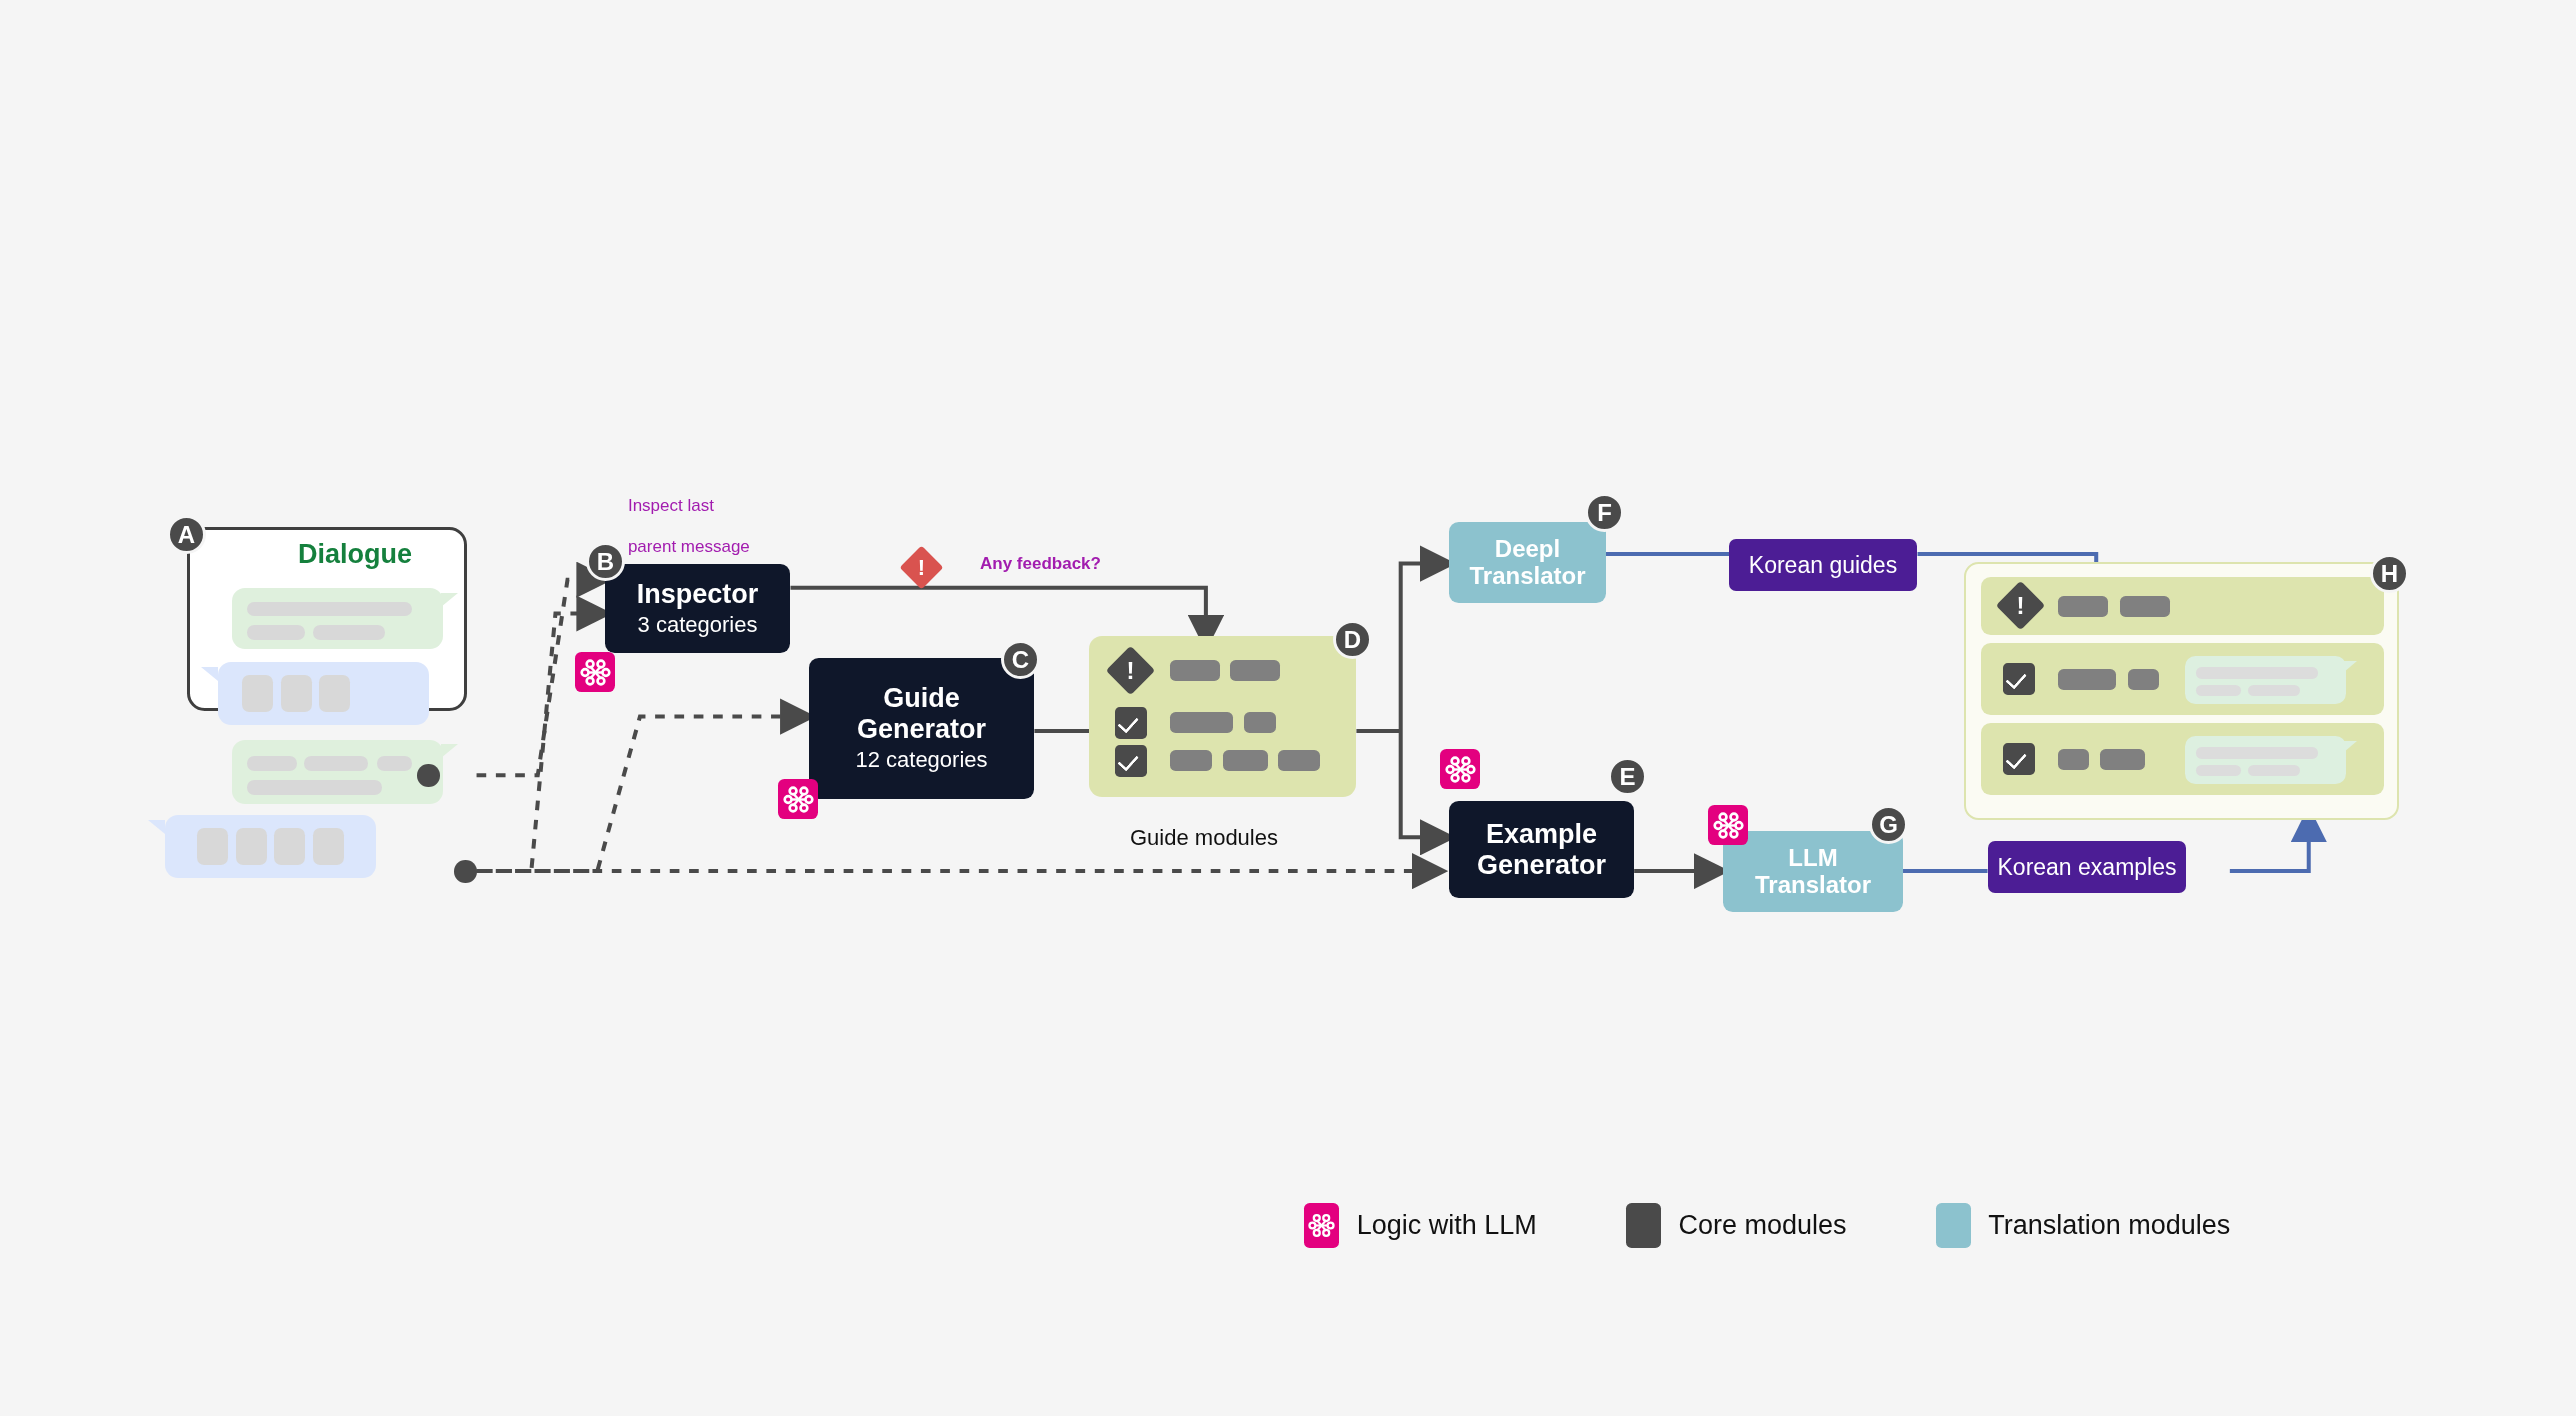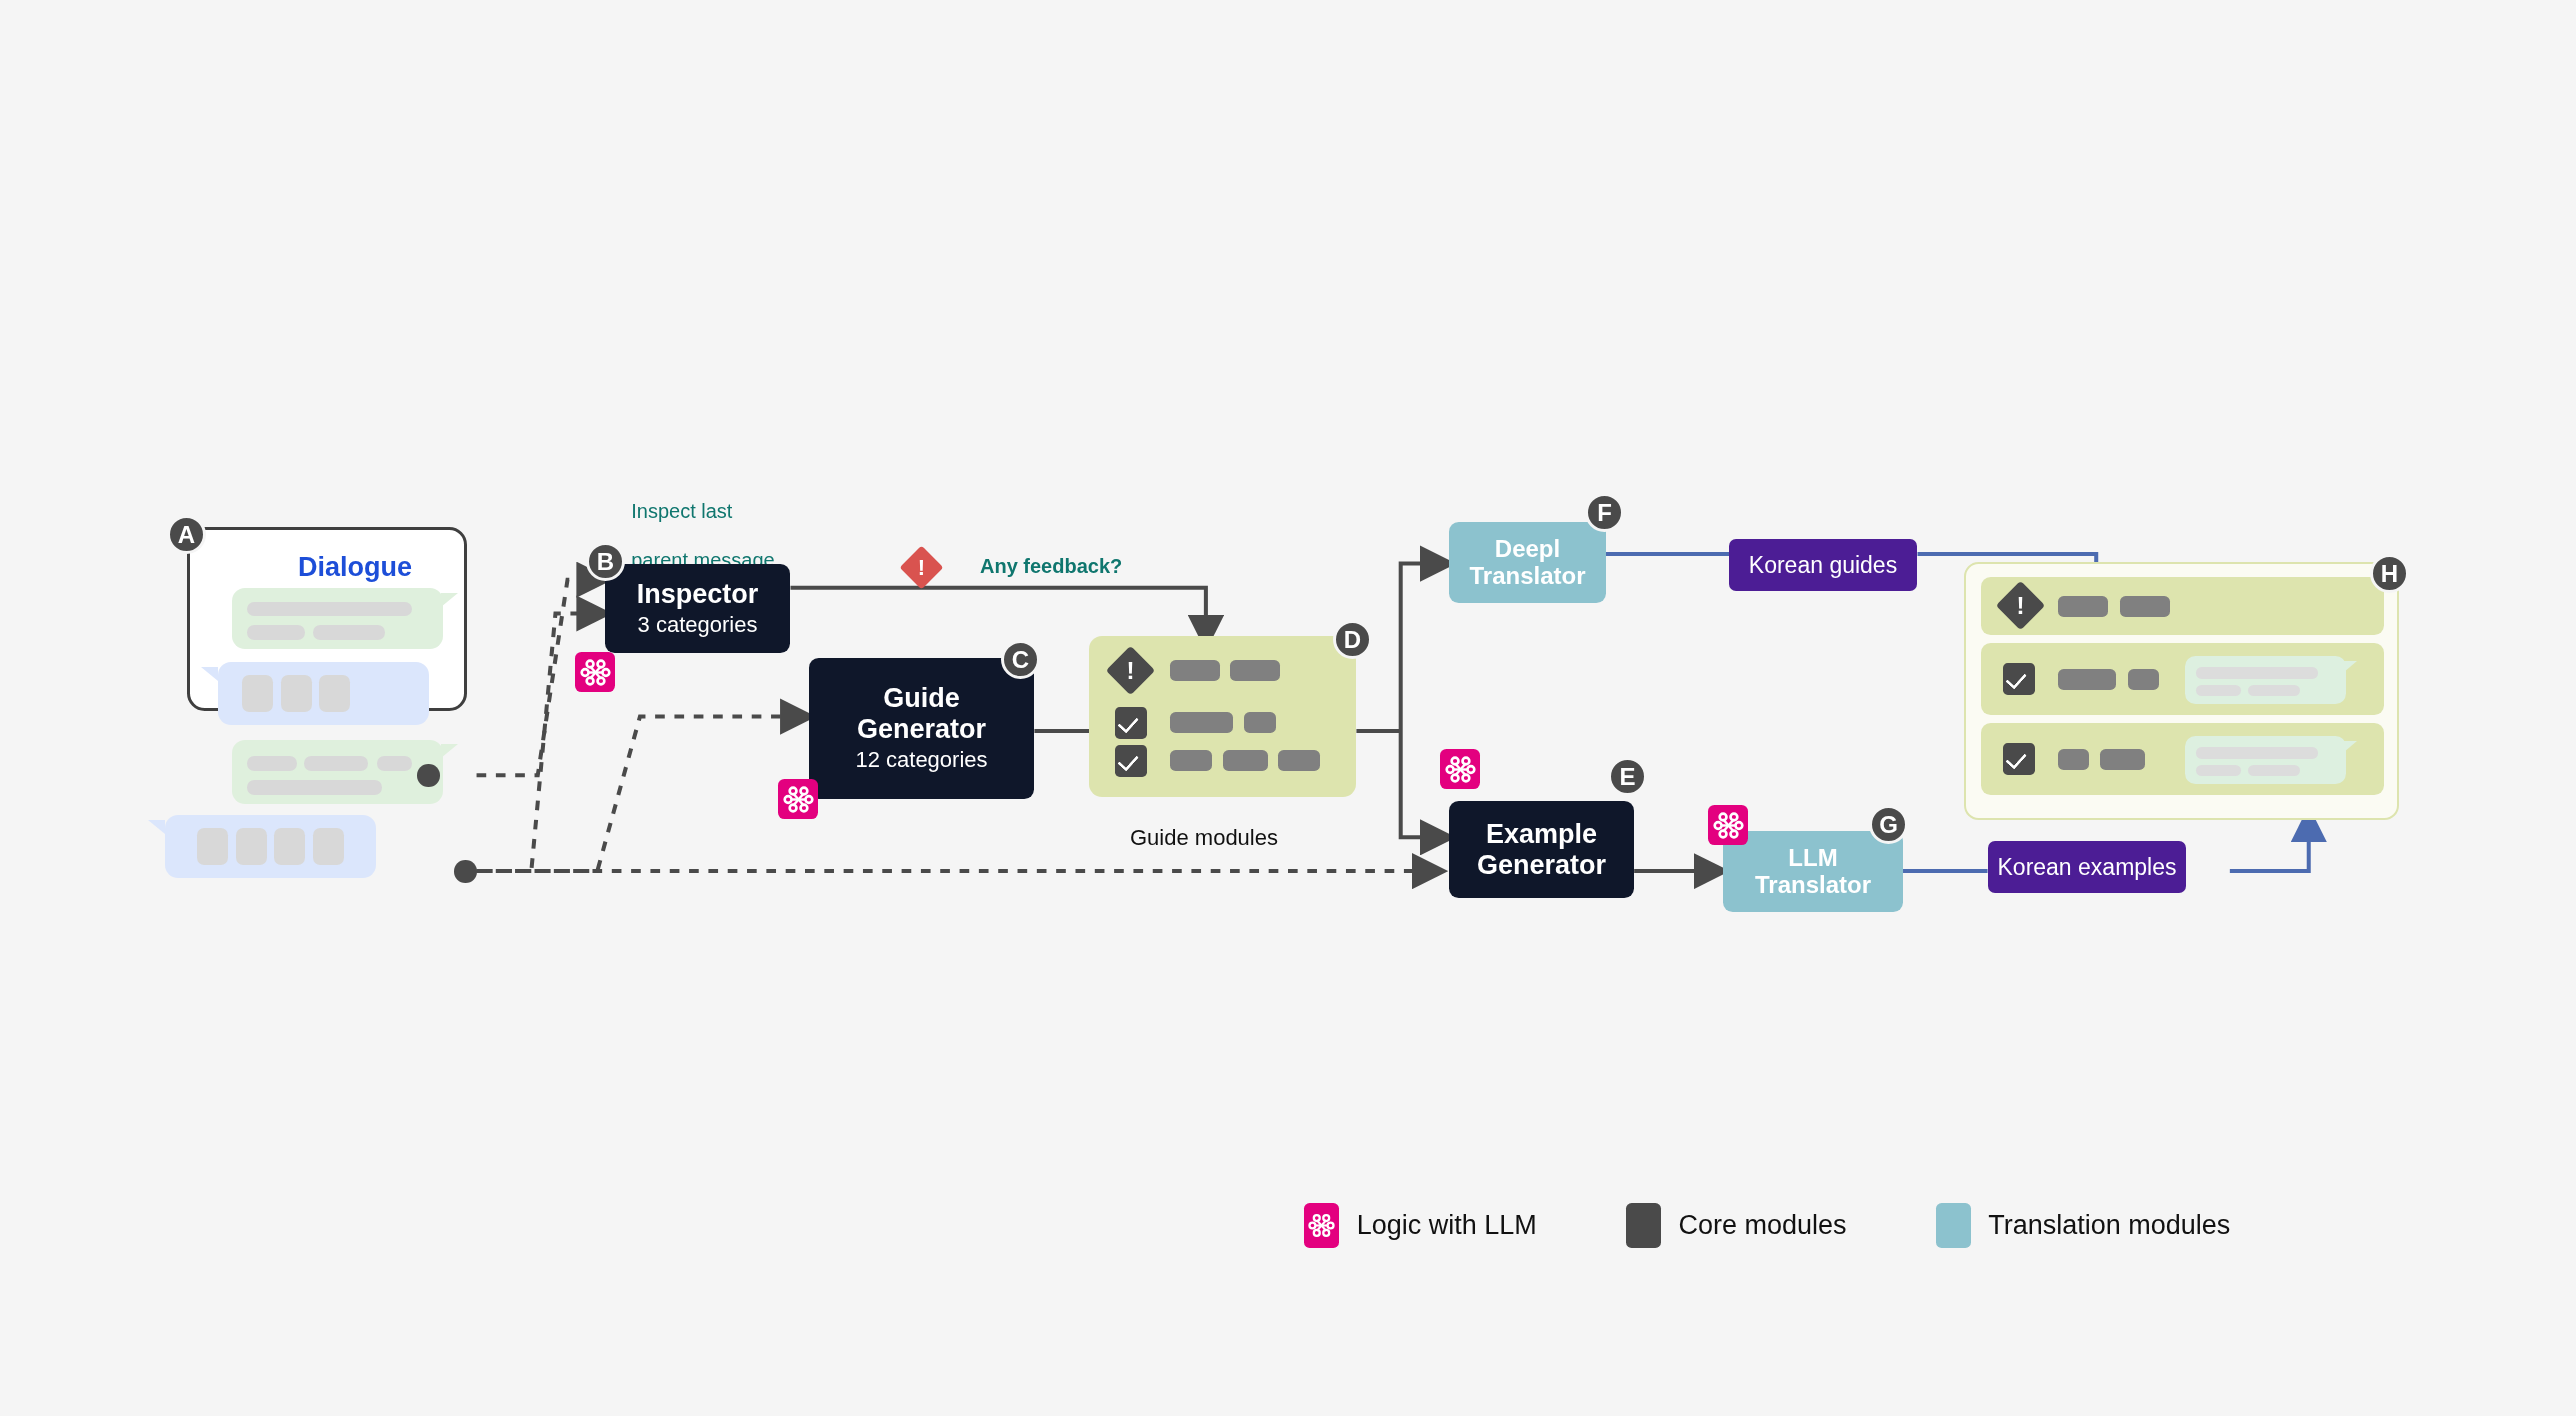--- a/index.html
+++ b/index.html
@@ -27,22 +27,22 @@
        display:flex;align-items:center;justify-content:center;
        font-size:24px;font-weight:700;line-height:1;z-index:40;box-sizing:border-box;}
 
   
   .llm{position:absolute;width:40px;height:40px;border-radius:6.4px;background:#e3007f;
        display:flex;align-items:center;justify-content:center;z-index:35;}
   .llm svg{width:31px;height:31px;display:block;}
   #dlgbox{position:absolute;left:187px;top:527px;width:280px;height:184px;
           background:#fff;border:3.2px solid #3f3f3f;border-radius:17.7px;box-sizing:border-box;}
   #dlg-wrap{position:absolute;left:187px;top:527px;width:280px;height:184px;}
-  .dlg-title{position:absolute;width:100%;top:25px;text-align:center;
-             font-size:27px;font-weight:700;color:#1d4ed8;padding-left:28px;}
+  .dlg-title{position:absolute;width:100%;top:12px;text-align:center;
+             font-size:27px;font-weight:700;color:#15803d;padding-left:28px;}
   .bub{position:absolute;border-radius:13px;}
   .bub.g{background:#dff0dd;}
   .bub.b{background:#dbe6fc;}
   .tail{position:absolute;width:0;height:0;}
   .bar{position:absolute;background:#d8d8d8;border-radius:7.2px;height:14.5px;}
   .blk{position:absolute;background:#d8d8d8;border-radius:7.2px;}
   .dot{position:absolute;width:22.5px;height:22.5px;border-radius:50%;background:#4a4a4a;z-index:30;}
 
   
   #guidepanel{position:absolute;left:1089px;top:636px;width:267px;height:161px;
@@ -59,21 +59,21 @@
   .caption{position:absolute;font-size:22px;color:#111;white-space:nowrap;}
 
   
   #outpanel{position:absolute;left:1964px;top:562px;width:435px;height:258px;
             background:#fbfbf3;border:2.4px solid #dde4ae;border-radius:14.5px;box-sizing:border-box;}
   .orow{position:absolute;background:#dde4ae;border-radius:9.7px;}
   .minibub{position:absolute;background:#ddf0e0;border-radius:10.5px;}
   .mbar{position:absolute;background:#dcdcdc;border-radius:5.6px;height:11.3px;}
 
   
-  .flabel{position:absolute;font-size:20px;color:#0f766e;line-height:1.22;white-space:pre;}
+  .flabel{position:absolute;font-size:17px;color:#a21caf;line-height:1.22;white-space:pre;}
   .feedback-diamond{position:absolute;width:31px;height:31px;background:#d9534f;
                     transform:rotate(45deg);border-radius:3.2px;}
   .feedback-mark{position:absolute;width:31px;height:31px;display:flex;align-items:center;
                  justify-content:center;color:#fff;font-size:22px;font-weight:700;line-height:1;}
 
   
   .kbadge{position:absolute;background:#4c1d95;color:#fff;border-radius:7px;
           display:flex;align-items:center;justify-content:center;
           font-size:23px;font-weight:400;white-space:nowrap;z-index:25;margin-top:11px;}
 

